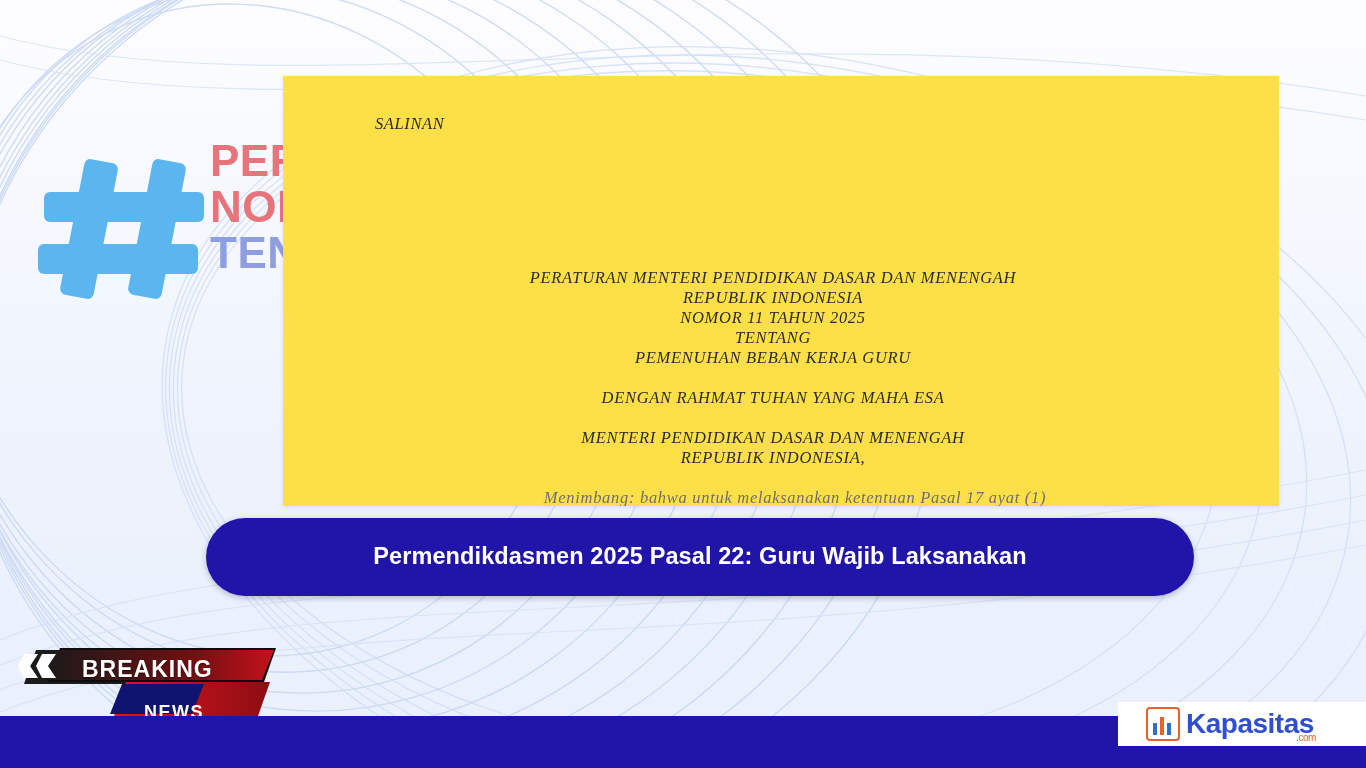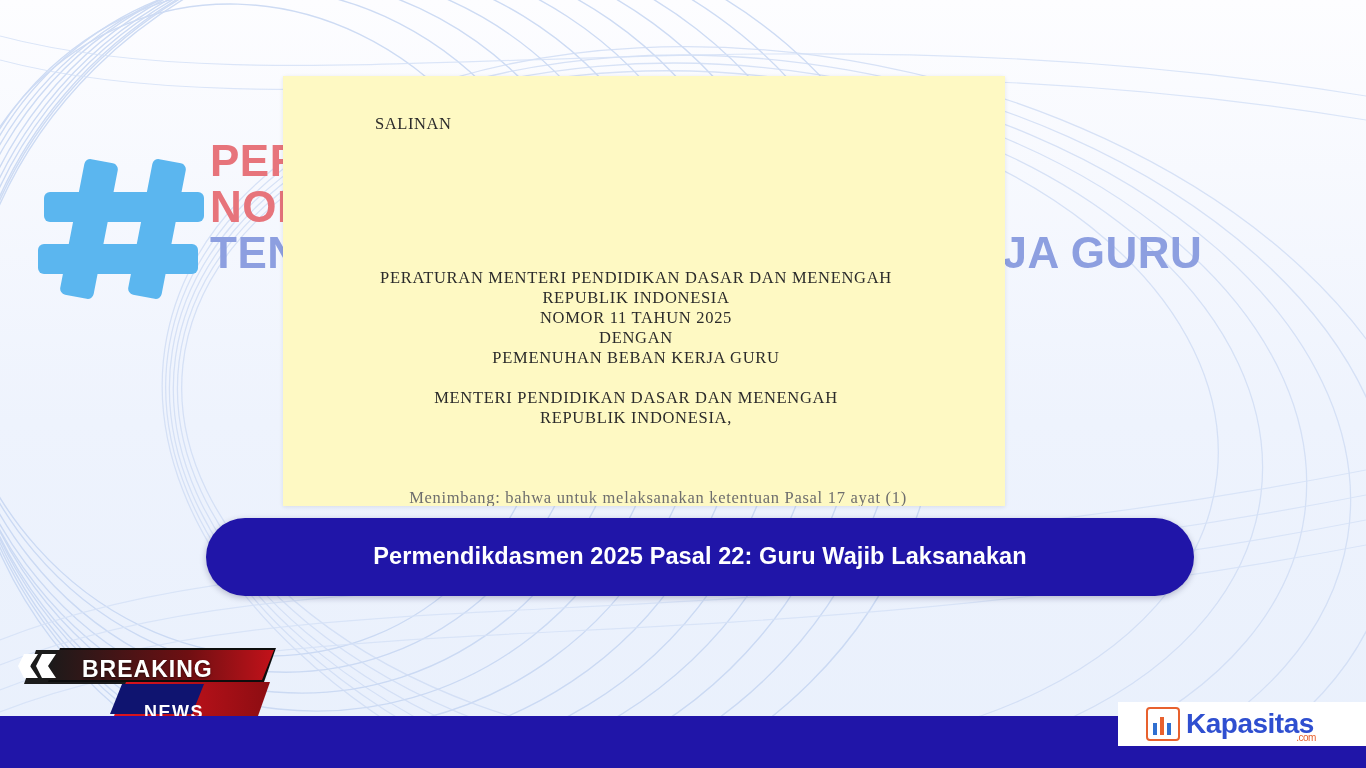--- a/index.html
+++ b/index.html
@@ -53,25 +53,26 @@
   }
   .headline .l1 { color: #e7747b; }
   .headline .l2 { color: #e7747b; }
   .headline .l3 { color: #8d9fe0; }
 
   
   .doc-card {
     position: absolute;
     left: 283px;
     top: 76px;
-    width: 722px;
+    width: 996px;
     height: 430px;
-    background: #fef9c3;
+    background: #fde047;
     box-shadow: 0 1px 4px rgba(20,30,80,0.10);
     overflow: hidden;
+    font-style: italic;
   }
   .doc-salinan {
     position: absolute;
     left: 92px;
     top: 38px;
     font-family: "Liberation Serif", serif;
     font-size: 16.5px;
     color: #2b2b2b;
     letter-spacing: 0.6px;
   }
@@ -265,22 +266,25 @@
   </div>
 
   <div class="doc-card">
     <div class="doc-salinan">SALINAN</div>
 
     <div class="doc-center">
       <div class="blk">
         <div>PERATURAN MENTERI PENDIDIKAN DASAR DAN MENENGAH</div>
         <div>REPUBLIK INDONESIA</div>
         <div>NOMOR 11 TAHUN 2025</div>
-        <div>DENGAN</div>
+        <div>TENTANG</div>
         <div>PEMENUHAN BEBAN KERJA GURU</div>
+      </div>
+      <div class="blk">
+        <div>DENGAN RAHMAT TUHAN YANG MAHA ESA</div>
       </div>
       <div class="blk">
         <div>MENTERI PENDIDIKAN DASAR DAN MENENGAH</div>
         <div>REPUBLIK INDONESIA,</div>
       </div>
     </div>
 
     <div class="doc-faded">Menimbang: bahwa untuk melaksanakan ketentuan Pasal 17 ayat (1)</div>
   </div>
 

